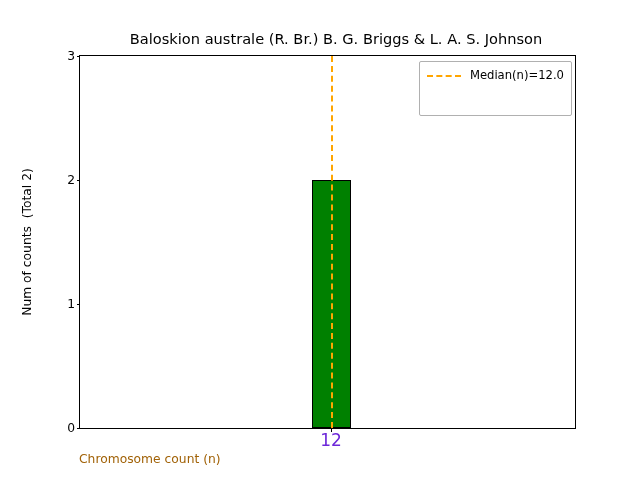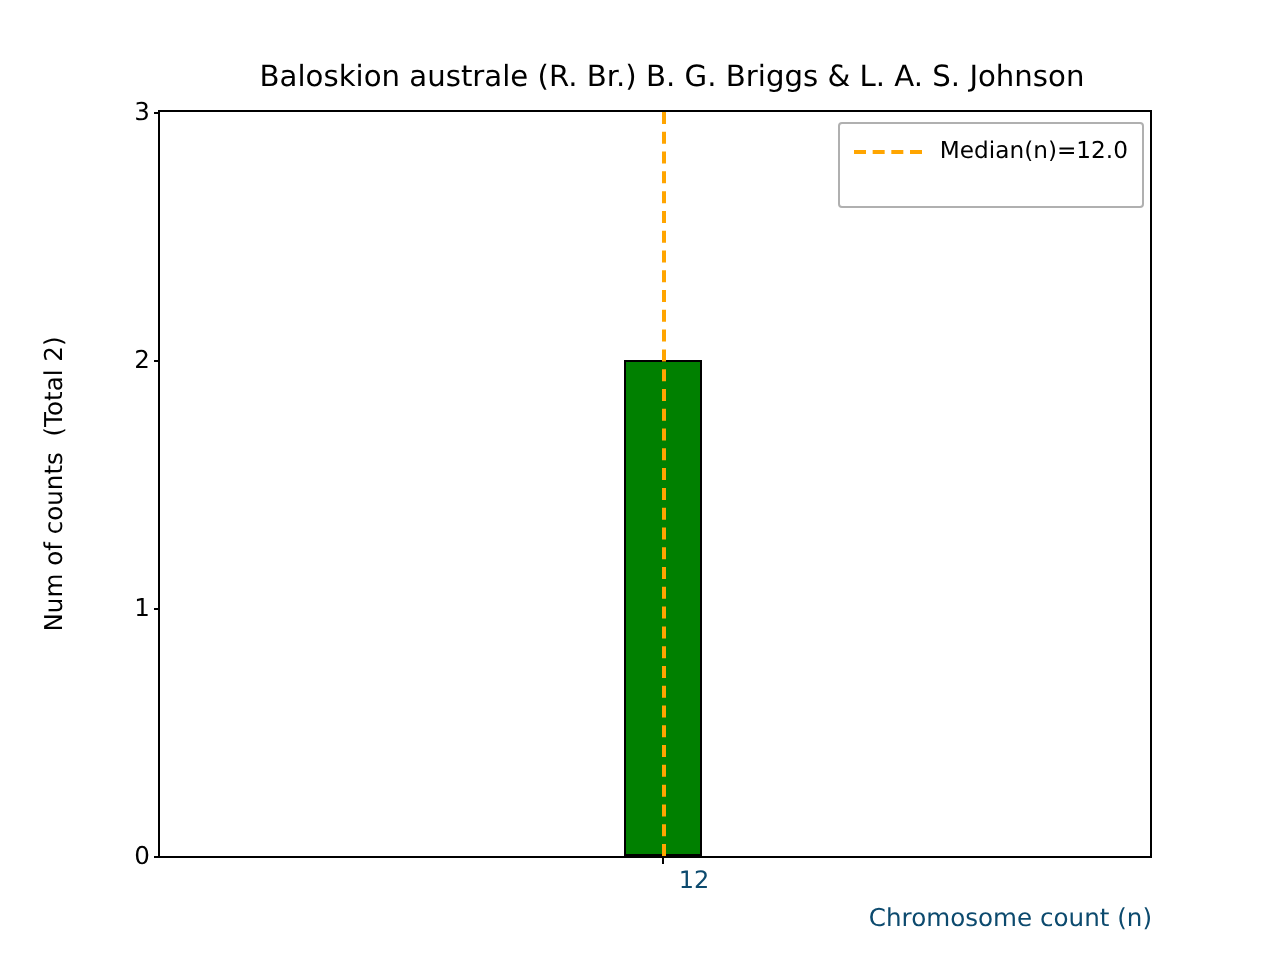--- a/index.html
+++ b/index.html
@@ -106,39 +106,39 @@
     position: absolute;
     top: 0;
     left: 0;
     width: 0;
     height: 3.5px;
     border-left: 1.1px solid #000000;
   }
   .xtick-label {
     position: absolute;
     top: 6px;
-    left: 16px;
+    left: 0;
     transform: translateX(-50%);
-    font-size: 12px;
+    font-size: 17px;
     line-height: 13px;
     white-space: nowrap;
-    color: #0c4a6e;
+    color: #6d28d9;
   }
 
   
   #xlabel {
     position: absolute;
     left: 79px;
     top: 452px;
     width: 497px;
-    text-align: right;
+    text-align: left;
     font-size: 12.3px;
     line-height: 14px;
     white-space: nowrap;
-    color: #0c4a6e;
+    color: #a16207;
   }
   #ylabel-wrap {
     position: absolute;
     left: 0;
     top: 55px;
     width: 54px;
     height: 374px;
   }
   #ylabel {
     position: absolute;
@@ -153,21 +153,21 @@
   }
 
   
   #legend {
     position: absolute;
     right: 3px;
     top: 5px;
     background: #ffffff;
     border: 0.9px solid #b0b0b0;
     border-radius: 2px;
-    padding: 5px 7px 2px 7px;
+    padding: 5px 7px 14px 7px;
     box-sizing: border-box;
   }
   .legend-row {
     display: flex;
     align-items: center;
     height: 17px;
   }
   .legend-sample {
     width: 34px;
     height: 0;

